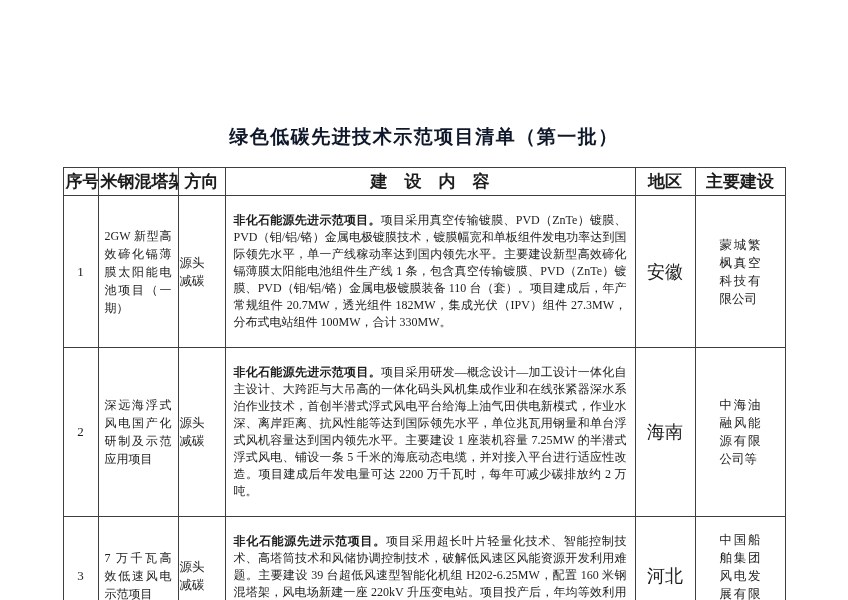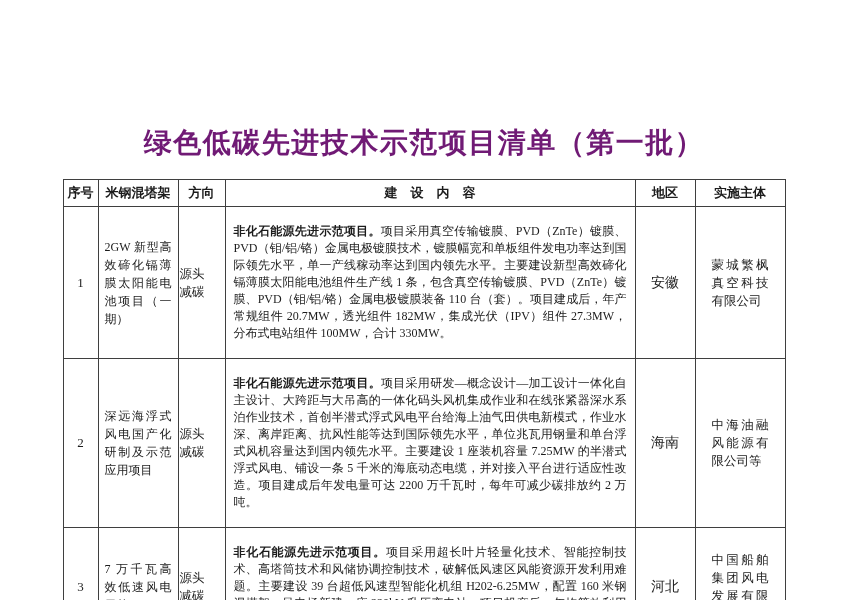--- a/index.html
+++ b/index.html
@@ -17,38 +17,38 @@
   .page {
     position: relative;
     width: 848px;
     height: 600px;
     box-sizing: border-box;
     padding-top: 124px;
   }
   .doc-title {
     margin: 0;
     text-align: center;
-    font-size: 28px;
+    font-size: 19px;
     font-weight: bold;
     letter-spacing: 1.5px;
-    color: #701a75;
+    color: #0f172a;
   }
   table.project-table {
     border-collapse: collapse;
     table-layout: fixed;
     width: 722px;
     margin: 17px auto 0 auto;
   }
   .project-table th, .project-table td {
     border: 1px solid #3f3f3f;
     box-sizing: border-box;
     vertical-align: middle;
   }
   .project-table th {
-    font-size: 13px;
+    font-size: 17px;
     font-weight: bold;
     height: 27px;
     text-align: center;
     padding: 2px;
     white-space: nowrap;
     overflow: hidden;
   }
   .c-no     { width: 35px; }
   .c-name   { width: 80px; }
   .c-dir    { width: 47px; }
@@ -77,26 +77,26 @@
     line-height: 17px;
     padding: 16px 8px;
     text-align: justify;
     vertical-align: middle;
   }
   td.cell-content .content-prefix {
     font-weight: bold;
   }
   td.cell-region {
     text-align: center;
-    font-size: 14px;
+    font-size: 18px;
   }
   td.cell-entity {
     font-size: 12.5px;
     line-height: 18px;
-    padding: 4px 16px;
+    padding: 4px 24px;
     text-align: justify;
   }
   tr.row-1 td { height: 108px; }
   tr.row-2 td { height: 125px; }
   tr.row-3 td { height: 95px; }
 </style>
 </head>
 <body>
 
 <div class="page">
@@ -111,21 +111,21 @@
         <col class="c-region">
         <col class="c-entity">
     </colgroup>
     <thead>
       <tr>
         <th>序号</th>
         <th>米钢混塔架</th>
         <th>方向</th>
         <th>建　设　内　容</th>
         <th>地区</th>
-        <th>实施主体</th>
+        <th>主要建设</th>
       </tr>
     </thead>
     <tbody>
       <tr class="row-1">
         <td class="cell-no">1</td>
         <td class="cell-name">2GW 新型高效碲化镉薄膜太阳能电池项目（一期）</td>
         <td class="cell-dir">源头
 减碳</td>
         <td class="cell-content"><span class="content-prefix">非化石能源先进示范项目。</span><span>项目采用真空传输镀膜、PVD（ZnTe）镀膜、PVD（钼/铝/铬）金属电极镀膜技术，镀膜幅宽和单板组件发电功率达到国际领先水平，单一产线稼动率达到国内领先水平。主要建设新型高效碲化镉薄膜太阳能电池组件生产线 1 条，包含真空传输镀膜、PVD（ZnTe）镀膜、PVD（钼/铝/铬）金属电极镀膜装备 110 台（套）。项目建成后，年产常规组件 20.7MW，透光组件 182MW，集成光伏（IPV）组件 27.3MW，分布式电站组件 100MW，合计 330MW。</span></td>
         <td class="cell-region">安徽</td>

